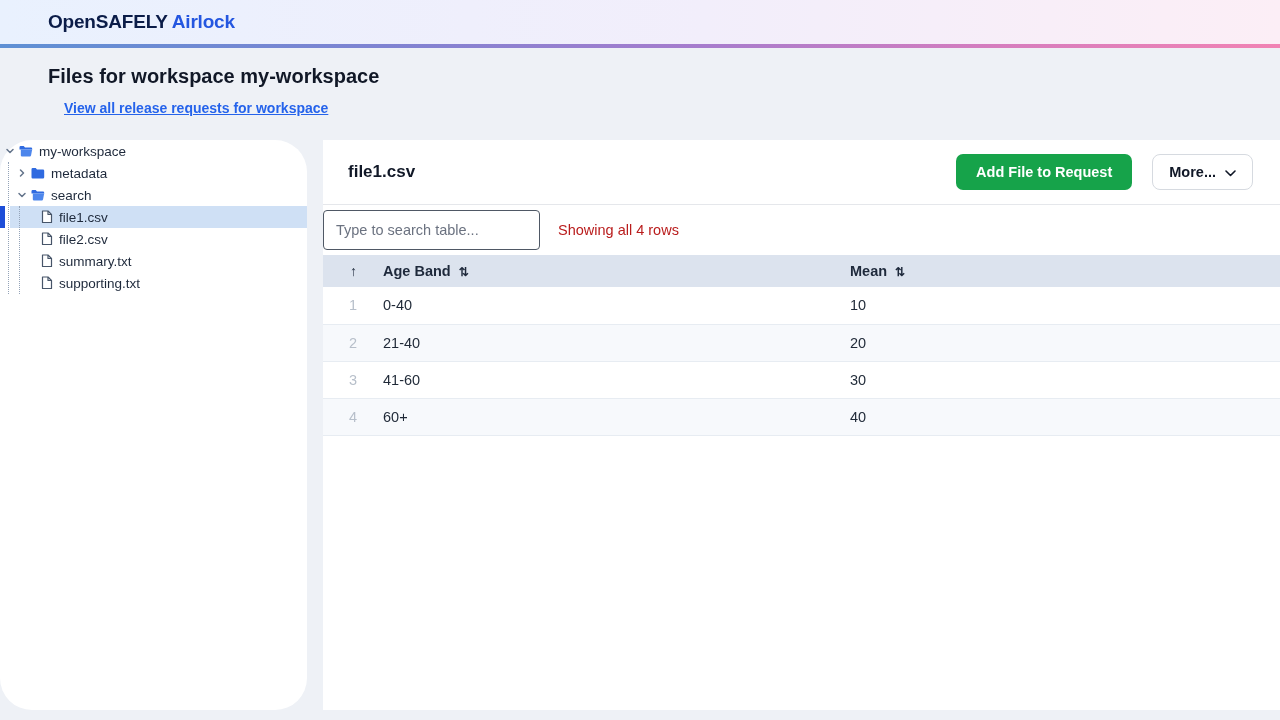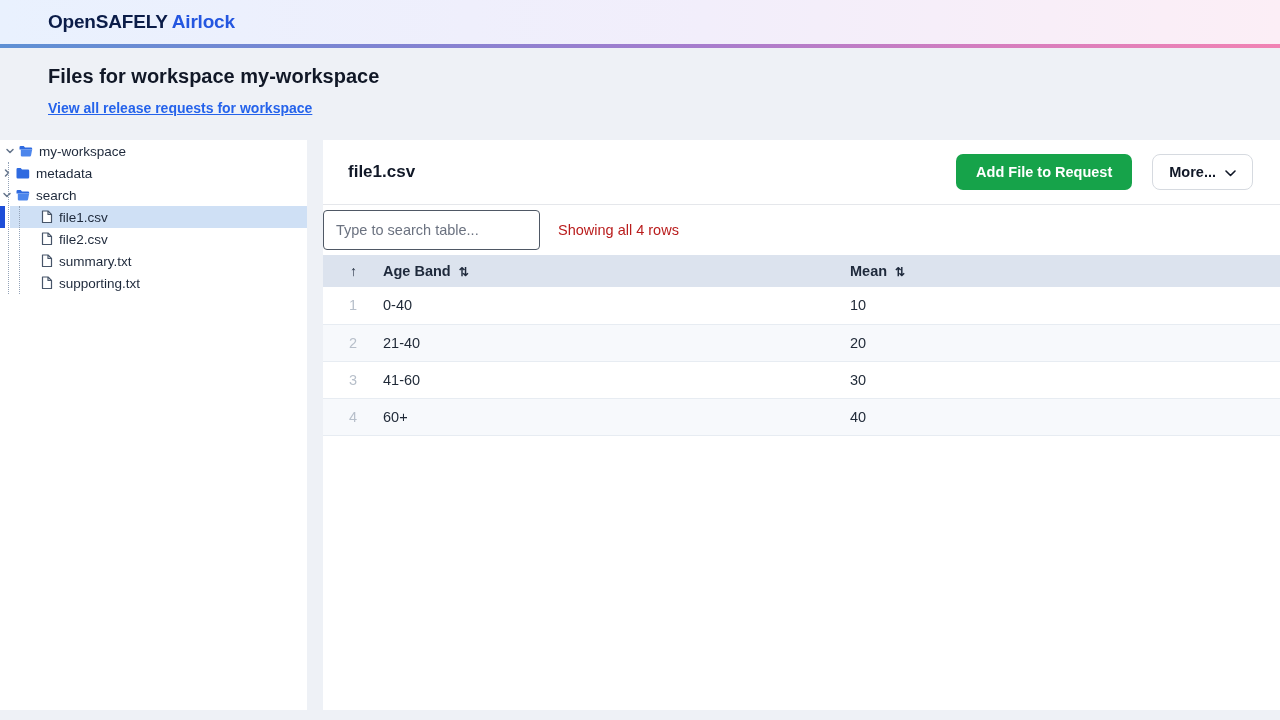--- a/index.html
+++ b/index.html
@@ -48,30 +48,32 @@
   
   .page-header { padding: 17px 48px 0 48px; }
   .page-title { font-size: 20px; font-weight: bold; color: #111827; margin-bottom: 11px; }
   .page-link {
     display: inline-block;
     font-size: 14px;
     font-weight: bold;
     color: #2563eb;
     text-decoration: underline;
     cursor: pointer;
+    margin-left: 16px;
   }
 
   
   .content { position: absolute; top: 140px; left: 0; width: 1280px; height: 570px; }
   .sidebar {
     position: absolute; left: 0; top: 0;
     width: 307px; height: 570px;
     background: #ffffff;
     font-size: 13.5px;
     color: #1e293b;
+    border-radius: 32px;
   }
   .main-panel {
     position: absolute; left: 323px; top: 0;
     width: 957px; height: 570px;
     background: #ffffff;
   }
 
   
   .tree { position: relative; }
   .tree-guide {
@@ -90,21 +92,21 @@
   .tree-row .row-bg {
     position: absolute; left: 10px; right: 0; top: 0; bottom: 0;
     background: #cfe0f5; z-index: 0;
   }
   .tree-row .row-indicator {
     position: absolute; left: 0; top: 0; bottom: 0; width: 5px;
     background: #1d4ed8; z-index: 1;
   }
   .tree-row > .cell { position: relative; z-index: 2; display: flex; align-items: center; }
   .indent-0 { padding-left: 3px; }
-  .indent-1 { }
+  .indent-1 { padding-left: 15px; }
   .indent-2 { padding-left: 41px; }
   .tw { width: 13px; display: flex; justify-content: center; margin-right: 3px; }
   .ticon { margin-right: 6px; display: flex; align-items: center; }
   .tlabel { white-space: nowrap; }
 
   
   .file-header {
     height: 65px;
     display: flex;
     align-items: center;

